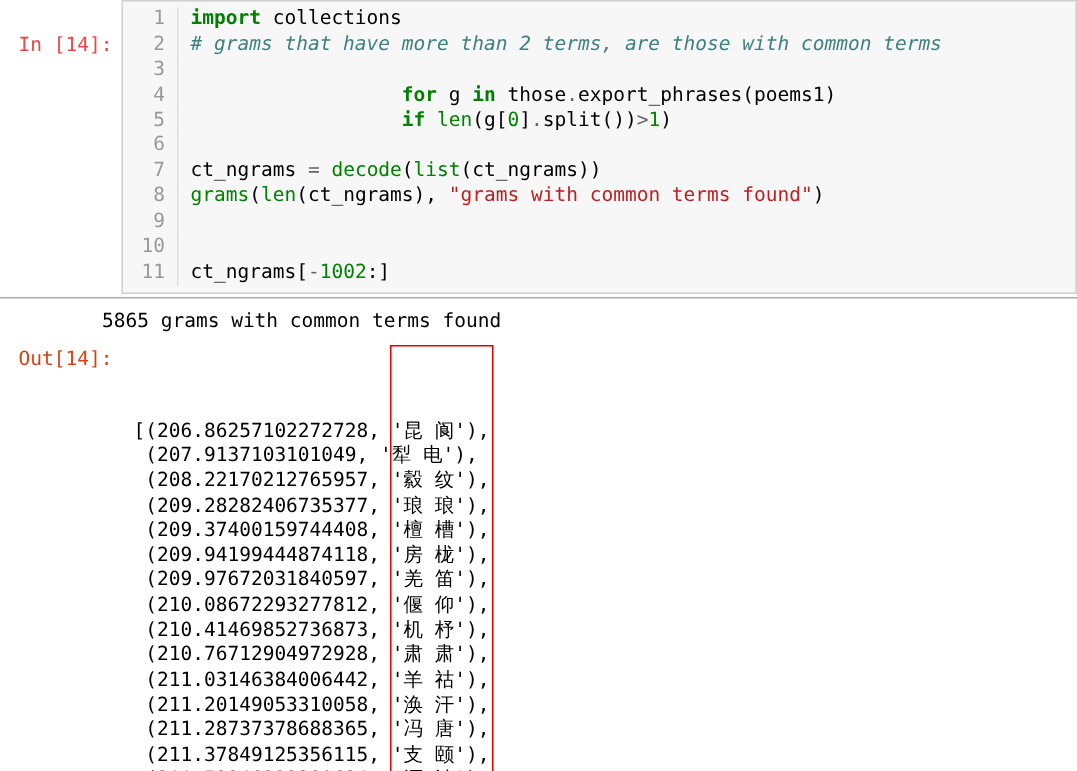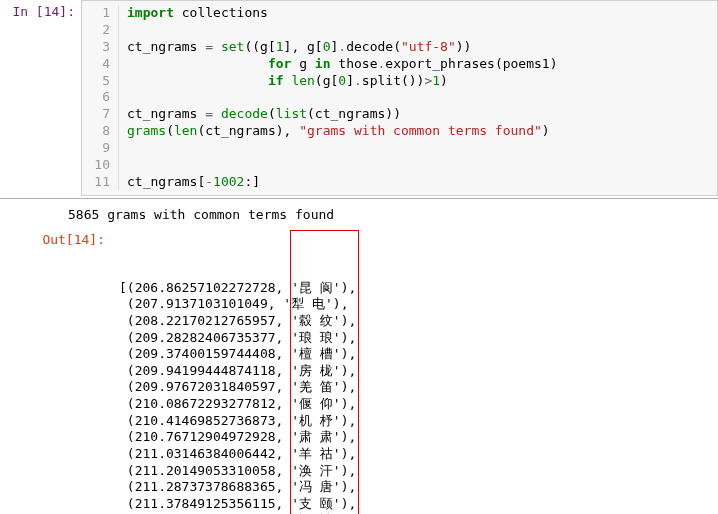--- a/index.html
+++ b/index.html
@@ -16,22 +16,22 @@
     align-items: flex-start;
   }
   .prompt {
     width: 75px;
     text-align: right;
     padding: 4px 6px 4px 0;
     font-family: monospace;
     font-size: 13px;
     flex-shrink: 0;
   }
-  .prompt-in { color: #701a75; }
-  .prompt-out { color: #D84315; padding-left: 30px; }
+  .prompt-in { color: #ef4444; margin-top: 19px; }
+  .prompt-out { color: #D84315; }
 
   
   .code-area {
     flex: 1;
     background: #f7f7f7;
     border: 1px solid #cfcfcf;
     padding: 4px 0;
     font-family: monospace;
     font-size: 13px;
     line-height: 1.3;
@@ -92,24 +92,24 @@
 
 <div class="cell">
   <div class="prompt prompt-in">In [14]:</div>
   <div class="code-area" id="code-area">
       <div class="code-line">
         <div class="gutter">1</div>
         <div class="src"><span class="kw">import</span><span class="nm"> collections</span></div>
       </div>
       <div class="code-line">
         <div class="gutter">2</div>
+        <div class="src"><span class="cm"># grams that have more than 2 terms, are those with common terms</span></div>
       </div>
       <div class="code-line">
         <div class="gutter">3</div>
-        <div class="src"><span class="nm">ct_ngrams </span><span class="op">=</span><span class="nm"> </span><span class="bi">set</span><span class="nm">((g[</span><span class="num">1</span><span class="nm">], g[</span><span class="num">0</span><span class="nm">]</span><span class="op">.</span><span class="nm">decode(</span><span class="st">"utf-8"</span><span class="nm">))</span></div>
       </div>
       <div class="code-line">
         <div class="gutter">4</div>
         <div class="src"><span class="nm">                  </span><span class="kw">for</span><span class="nm"> g </span><span class="kw">in</span><span class="nm"> those</span><span class="op">.</span><span class="nm">export_phrases(poems1)</span></div>
       </div>
       <div class="code-line">
         <div class="gutter">5</div>
         <div class="src"><span class="nm">                  </span><span class="kw">if</span><span class="nm"> </span><span class="bi">len</span><span class="nm">(g[</span><span class="num">0</span><span class="nm">]</span><span class="op">.</span><span class="nm">split())</span><span class="op">&gt;</span><span class="num">1</span><span class="nm">)</span></div>
       </div>
       <div class="code-line">

